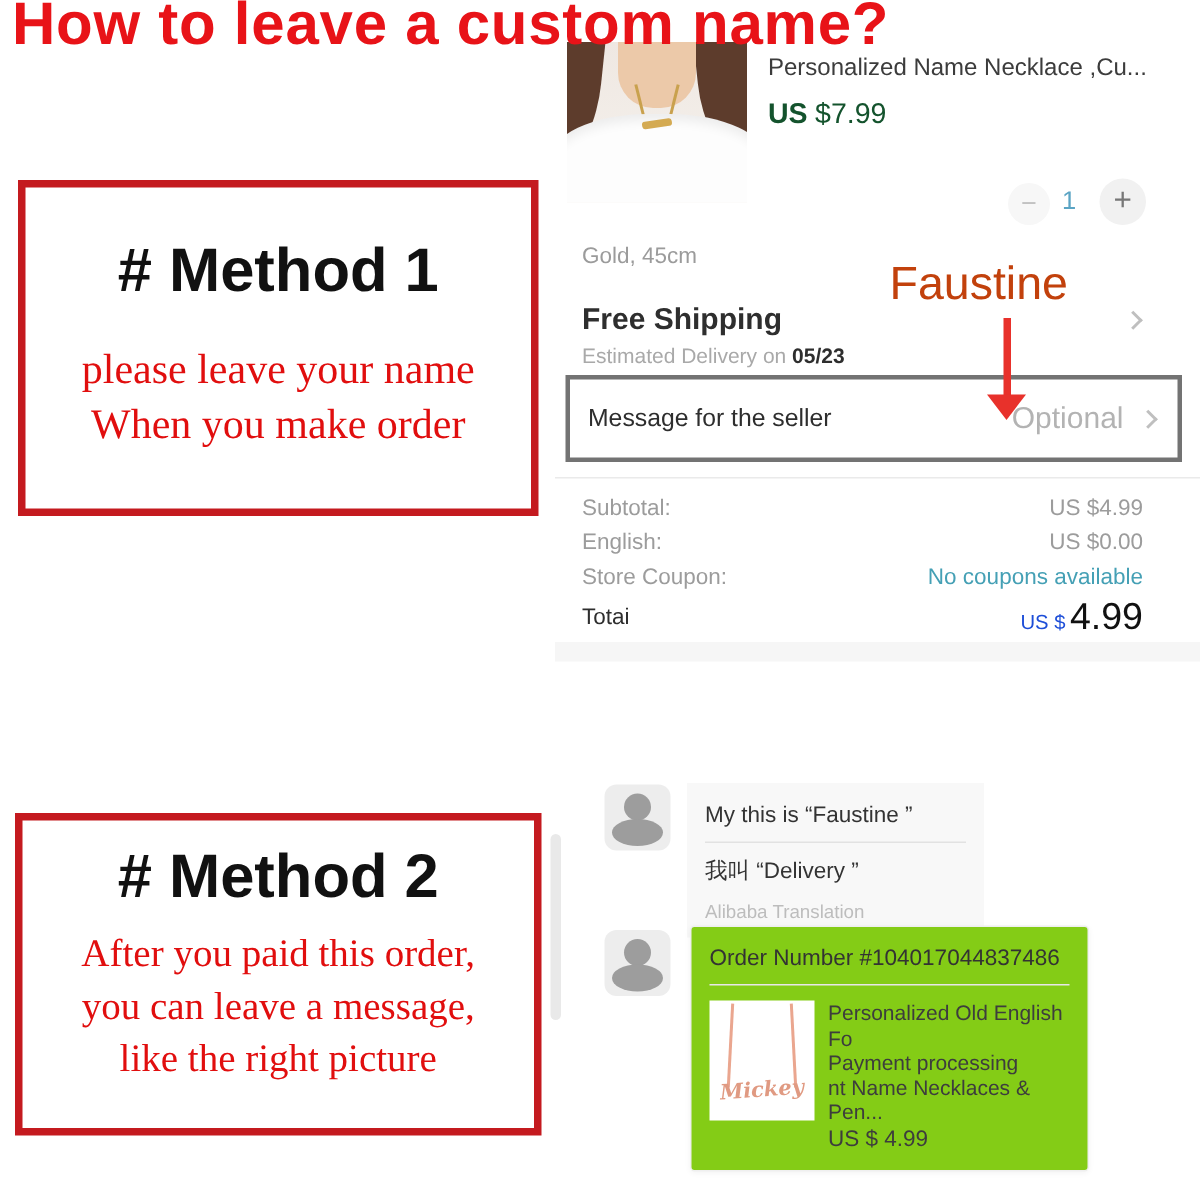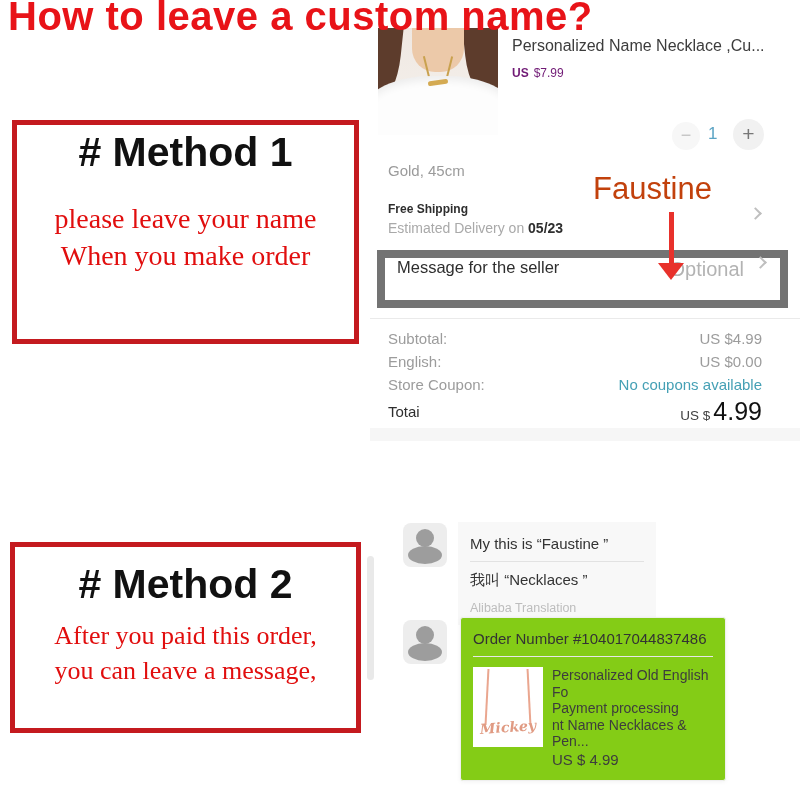--- a/index.html
+++ b/index.html
@@ -6,23 +6,23 @@
   body { background:#fff; font-family:"Liberation Sans", sans-serif; }
   .canvas { position:relative; width:800px; height:800px; background:#fff; overflow:hidden; }
 
   
   .page-title { position:absolute; left:8px; top:-6px; font-size:40px; font-weight:800;
     letter-spacing:0.5px; color:#e81318; z-index:5; white-space:nowrap; }
 
   
   .mbox { position:absolute; border:5px solid #c41a1f; background:#fff; text-align:center; }
   .mbox1 { left:12px; top:120px; width:347px; height:224px; }
-  .mbox2 { left:10px; top:542px; width:351px; height:191px; }
+  .mbox2 { left:10px; top:542px; width:351px; height:215px; }
   .mhead { font-size:41px; font-weight:800; color:#111; font-family:"Liberation Sans", sans-serif; }
-  .mbox1 .mhead { margin-top:4px; }
+  .mbox1 .mhead { margin-top:32px; }
   .mbox2 .mhead { margin-top:14px; }
   .mtext { font-family:"Liberation Serif", serif; font-weight:normal; color:#e10e0e; }
   .mbox1 .mtext { margin-top:24px; font-size:28px; line-height:37px; }
   .mbox2 .mtext { margin-top:10px; font-size:26px; line-height:35px; }
 
   
   .photo { position:absolute; left:378px; top:28px; width:120px; height:107px;
     background:linear-gradient(180deg,#efe8e2 0%,#f3eee9 60%,#f6f3ef 100%); overflow:hidden; }
   .hair { position:absolute; top:-6px; width:30px; height:80px; background:#5d3c2c; }
   .hair-l { left:-8px; border-radius:0 0 60% 40%; transform:rotate(6deg); }
@@ -30,62 +30,62 @@
   .skin { position:absolute; left:34px; top:-8px; width:52px; height:52px; background:#ecc9a9; border-radius:0 0 45% 45%; }
   .shirt { position:absolute; left:-12px; top:48px; width:146px; height:70px; background:#fdfdfd;
     border-radius:45% 45% 0 0; box-shadow:inset 0 4px 8px rgba(0,0,0,0.07); }
   .chain-l, .chain-r { position:absolute; top:28px; width:1.5px; height:26px; background:#c9a14e; }
   .chain-l { left:48px; transform:rotate(-14deg); }
   .chain-r { left:70px; transform:rotate(14deg); }
   .pendant { position:absolute; left:50px; top:52px; width:20px; height:5px; background:#d4aa52; border-radius:2px; transform:rotate(-8deg); }
 
   
   .prod-title { position:absolute; left:512px; top:37px; width:278px; font-size:16px; color:#3c3c3c; }
-  .prod-price { position:absolute; left:512px; top:66px; font-size:12px; color:#701a75; }
+  .prod-price { position:absolute; left:512px; top:66px; font-size:19px; color:#14532d; }
   .prod-price .cur { font-weight:bold; margin-right:5px; }
 
   
   .qbtn { position:absolute; border-radius:50%; text-align:center; }
   .qminus { left:672px; top:122px; width:28px; height:28px; background:#f7f7f7; color:#c2c2c2; font-size:18px; line-height:26px; }
   .qval  { position:absolute; left:708px; top:124px; font-size:17px; color:#5ba4c4; }
   .qplus { left:733px; top:119px; width:31px; height:31px; background:#f1f1f1; color:#777; font-size:21px; line-height:29px; }
 
   .variant { position:absolute; left:388px; top:162px; font-size:15px; color:#9b9b9b; }
 
   
   .ship-row { position:absolute; left:388px; top:202px; width:380px; }
-  .ship-title { font-size:12px; color:#2e2e2e; font-weight:600; }
+  .ship-title { font-size:20px; color:#2e2e2e; font-weight:600; }
   .ship-sub { margin-top:4px; font-size:14px; color:#a9a9a9; }
   .ship-sub b { color:#2e2e2e; }
   .chev { display:inline-block; width:9px; height:9px; border-top:2px solid #bfbfbf; border-right:2px solid #bfbfbf; transform:rotate(45deg); }
   .ship-chev { position:absolute; left:751px; top:209px; }
 
   
   .faustine { position:absolute; left:593px; top:171px; font-size:31px; color:#c2410c; z-index:6; }
   .arrow-line { position:absolute; left:669px; top:212px; width:5px; height:53px; background:#e8312b; z-index:6; }
   .arrow-head { position:absolute; left:658px; top:263px; width:0; height:0;
     border-left:13px solid transparent; border-right:13px solid transparent; border-top:17px solid #e8312b; z-index:6; }
 
   
-  .msg-box { position:absolute; left:377px; top:250px; width:411px; height:58px; border:8px solid #737373;
-    background:#fff; display:flex; align-items:flex-start; }
+  .msg-box { position:absolute; left:377px; top:250px; width:411px; height:58px; border:3px solid #737373;
+    background:#fff; display:flex; align-items:center; }
   .msg-label { margin-left:12px; font-size:16.5px; color:#2e2e2e; }
   .msg-spacer { flex:1; }
   .msg-opt { color:#b3b3b3; font-size:20px; margin-right:12px; }
   .msg-chev { margin-right:15px; }
 
   .divider1 { position:absolute; left:370px; top:318px; width:430px; height:1px; background:#eaeaea; }
 
   
   .summary { position:absolute; left:388px; top:327px; width:374px; }
   .srow { display:flex; justify-content:space-between; align-items:center; height:23px; font-size:15px; color:#9c9c9c; }
   .srow .teal { color:#45a0b5; }
   .trow { display:flex; justify-content:space-between; align-items:center; margin-top:1px; }
   .total-label { font-size:15px; color:#2e2e2e; }
-  .tc { font-size:13.5px; color:#404040; }
+  .tc { font-size:13.5px; color:#1d4ed8; }
   .ta { font-size:25px; color:#111; margin-left:3px; }
 
   .band { position:absolute; left:370px; top:428px; width:430px; height:13px; background:#f6f6f6; }
   .scrollbar { position:absolute; left:367px; top:556px; width:7px; height:124px; background:#e9e9e9; border-radius:4px; }
 
   
   .avatar { position:absolute; width:44px; height:44px; background:#ededed; border-radius:8px; overflow:hidden; }
   .av1 { left:403px; top:523px; } .av2 { left:403px; top:620px; }
   .av-head { position:absolute; left:13px; top:6px; width:18px; height:18px; border-radius:50%; background:#9d9d9d; }
   .av-body { position:absolute; left:5px; bottom:3px; width:34px; height:18px; border-radius:50%; background:#9d9d9d; }
@@ -122,20 +122,21 @@
       <div>please leave your name</div>
       <div>When you make order</div>
     </div>
   </div>
 
   <div class="mbox mbox2">
     <div class="mhead"># Method 2</div>
     <div class="mtext">
       <div>After you paid this order,</div>
       <div>you can leave a message,</div>
+      <div>like the right picture</div>
     </div>
   </div>
 
   <div class="photo">
     <div class="hair hair-l"></div>
     <div class="hair hair-r"></div>
     <div class="skin"></div>
     <div class="chain-l"></div>
     <div class="chain-r"></div>
     <div class="shirt"></div>
@@ -198,21 +199,21 @@
   <div class="band"></div>
   <div class="scrollbar"></div>
 
   <div class="avatar av1">
     <div class="av-head"></div>
     <div class="av-body"></div>
   </div>
   <div class="bubble">
     <div class="b-line">My this is “Faustine ”</div>
     <div class="b-div"></div>
-    <div class="b-line">我叫 “Necklaces ”</div>
+    <div class="b-line">我叫 “Delivery ”</div>
     <div class="b-trans">Alibaba Translation</div>
   </div>
 
   <div class="avatar av2">
     <div class="av-head"></div>
     <div class="av-body"></div>
   </div>
   <div class="ocard">
     <div class="o-num">Order Number #104017044837486</div>
     <div class="o-div"></div>

